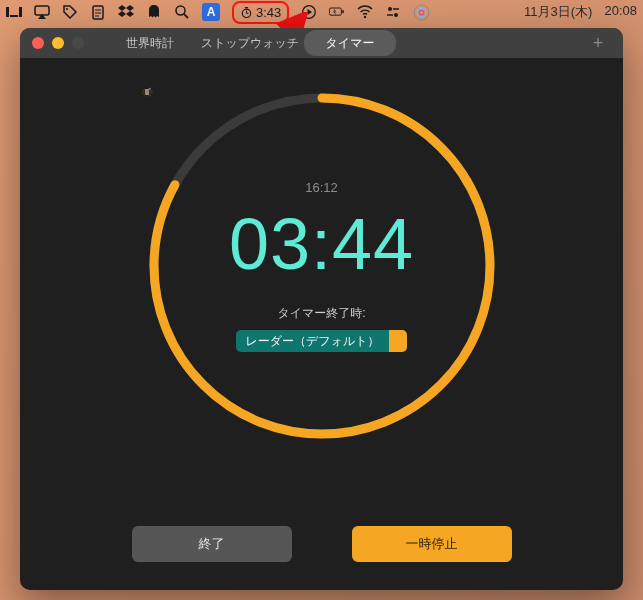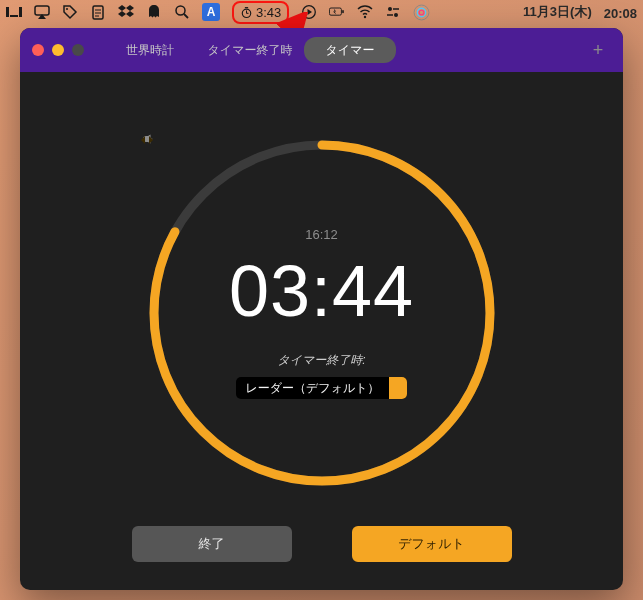--- a/index.html
+++ b/index.html
@@ -18,21 +18,21 @@
     top: 0; left: 0; right: 0;
     height: 24px;
     display: flex;
     align-items: center;
     padding: 0 6px;
     gap: 10px;
     color: #2a2a2a;
     font-size: 13px;
   }
   .menubar-left { display: flex; align-items: center; gap: 12px; }
-  .menubar-right { display: flex; align-items: flex-end; gap: 12px; margin-left: auto; font-weight: bold; }
+  .menubar-right { display: flex; align-items: flex-start; gap: 12px; margin-left: auto; }
   .mb-icon {
     display: inline-flex;
     align-items: center;
     justify-content: center;
     width: 16px; height: 16px;
     color: #1b1b1b;
   }
   .mb-icon svg { width: 100%; height: 100%; }
   .blue-badge {
     background: #2f6fe0;
@@ -71,22 +71,22 @@
     width: 603px;
     height: 562px;
     background: #1f1f1f;
     border-radius: 10px;
     box-shadow: 0 15px 40px rgba(0,0,0,0.4);
     display: flex;
     flex-direction: column;
     overflow: hidden;
   }
   .titlebar {
-    height: 44px;
-    background: #4c1d95;
+    height: 30px;
+    background: #404040;
     display: flex;
     align-items: center;
     padding: 0 12px;
   }
   .traffic { display: flex; gap: 8px; margin-right: 20px; }
   .tl { width: 12px; height: 12px; border-radius: 50%; }
   .tl.r { background: #ff5f57; }
   .tl.y { background: #febc2e; }
   .tl.g { background: #494949; }
 
@@ -122,21 +122,20 @@
   }
 
   .content {
     flex: 1;
     display: flex;
     flex-direction: column;
     align-items: center;
     justify-content: flex-start;
     padding-top: 28px;
     position: relative;
-    margin-top: 33px;
   }
 
   .ring {
     position: relative;
     width: 360px;
     height: 360px;
   }
   .ring svg { position: absolute; inset: 0; width: 100%; height: 100%; transform: rotate(-90deg); }
   .ring-content {
     position: absolute;
@@ -150,33 +149,32 @@
   .end-at {
     display: flex; align-items: center; gap: 6px;
     color: #8d8d8d;
     font-size: 13px;
     margin-bottom: 8px;
   }
   .end-at svg { width: 12px; height: 12px; fill: #8d8d8d; }
   .big-time {
     font-size: 72px;
     font-weight: 300;
-    color: #ffffff;
+    color: #5eead4;
     letter-spacing: 1px;
     font-variant-numeric: tabular-nums;
   }
   .label-end {
     margin-top: 20px;
     font-size: 12px;
     color: #cfcfcf;
-    font-style: italic;
   }
   .sound-select {
     margin-top: 8px;
-    background: #000000;
+    background: #0f766e;
     border-radius: 5px;
     display: flex;
     align-items: center;
     height: 22px;
     font-size: 12px;
     color: #f5f5f5;
   }
   .sound-select .txt { padding: 0 10px; }
   .sound-select .chev {
     width: 18px; height: 22px;
@@ -321,21 +319,21 @@
 
 <div class="window">
   <div class="titlebar">
     <div class="traffic">
       <div class="tl r"></div>
       <div class="tl y"></div>
       <div class="tl g"></div>
     </div>
     <div class="tabs">
       <div class="tab">世界時計</div>
-      <div class="tab" style="width:108px">タイマー終了時</div>
+      <div class="tab" style="width:108px">ストップウォッチ</div>
       <div class="tab active">タイマー</div>
     </div>
     <div class="plus-btn">+</div>
   </div>
 
   <div class="content">
     <div class="ring">
       <svg viewBox="0 0 360 360">
         <circle cx="180" cy="180" r="168" fill="none" stroke="#3b3b3b" stroke-width="9"></circle>
         <circle id="ring-progress" cx="180" cy="180" r="168" fill="none" stroke="#f5a623" stroke-width="9" stroke-linecap="round" stroke-dasharray="876.1273592331215 179.44777237304905"></circle>
@@ -356,16 +354,16 @@
                 <polygon points="5,1 9,5 1,5"></polygon>
                 <polygon points="5,13 1,9 9,9"></polygon>
               </svg>
           </span>
         </div>
       </div>
     </div>
 
     <div class="buttons">
       <div class="btn gray">終了</div>
-      <div class="btn orange">デフォルト</div>
+      <div class="btn orange">一時停止</div>
     </div>
   </div>
 </div>
 
 </body></html>

